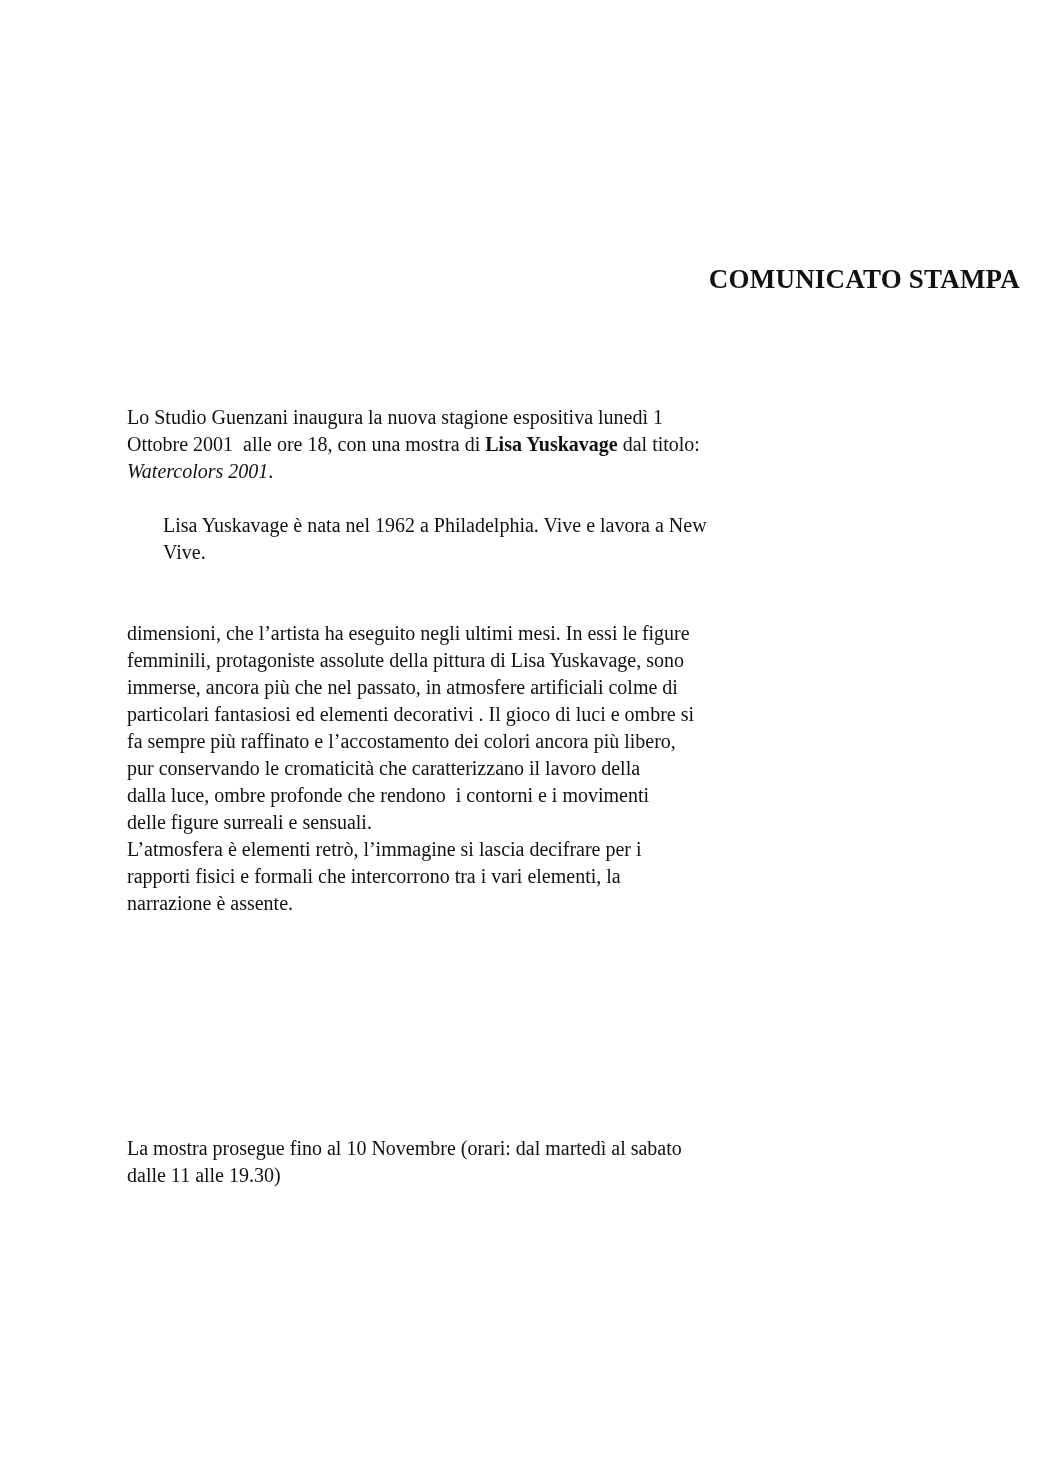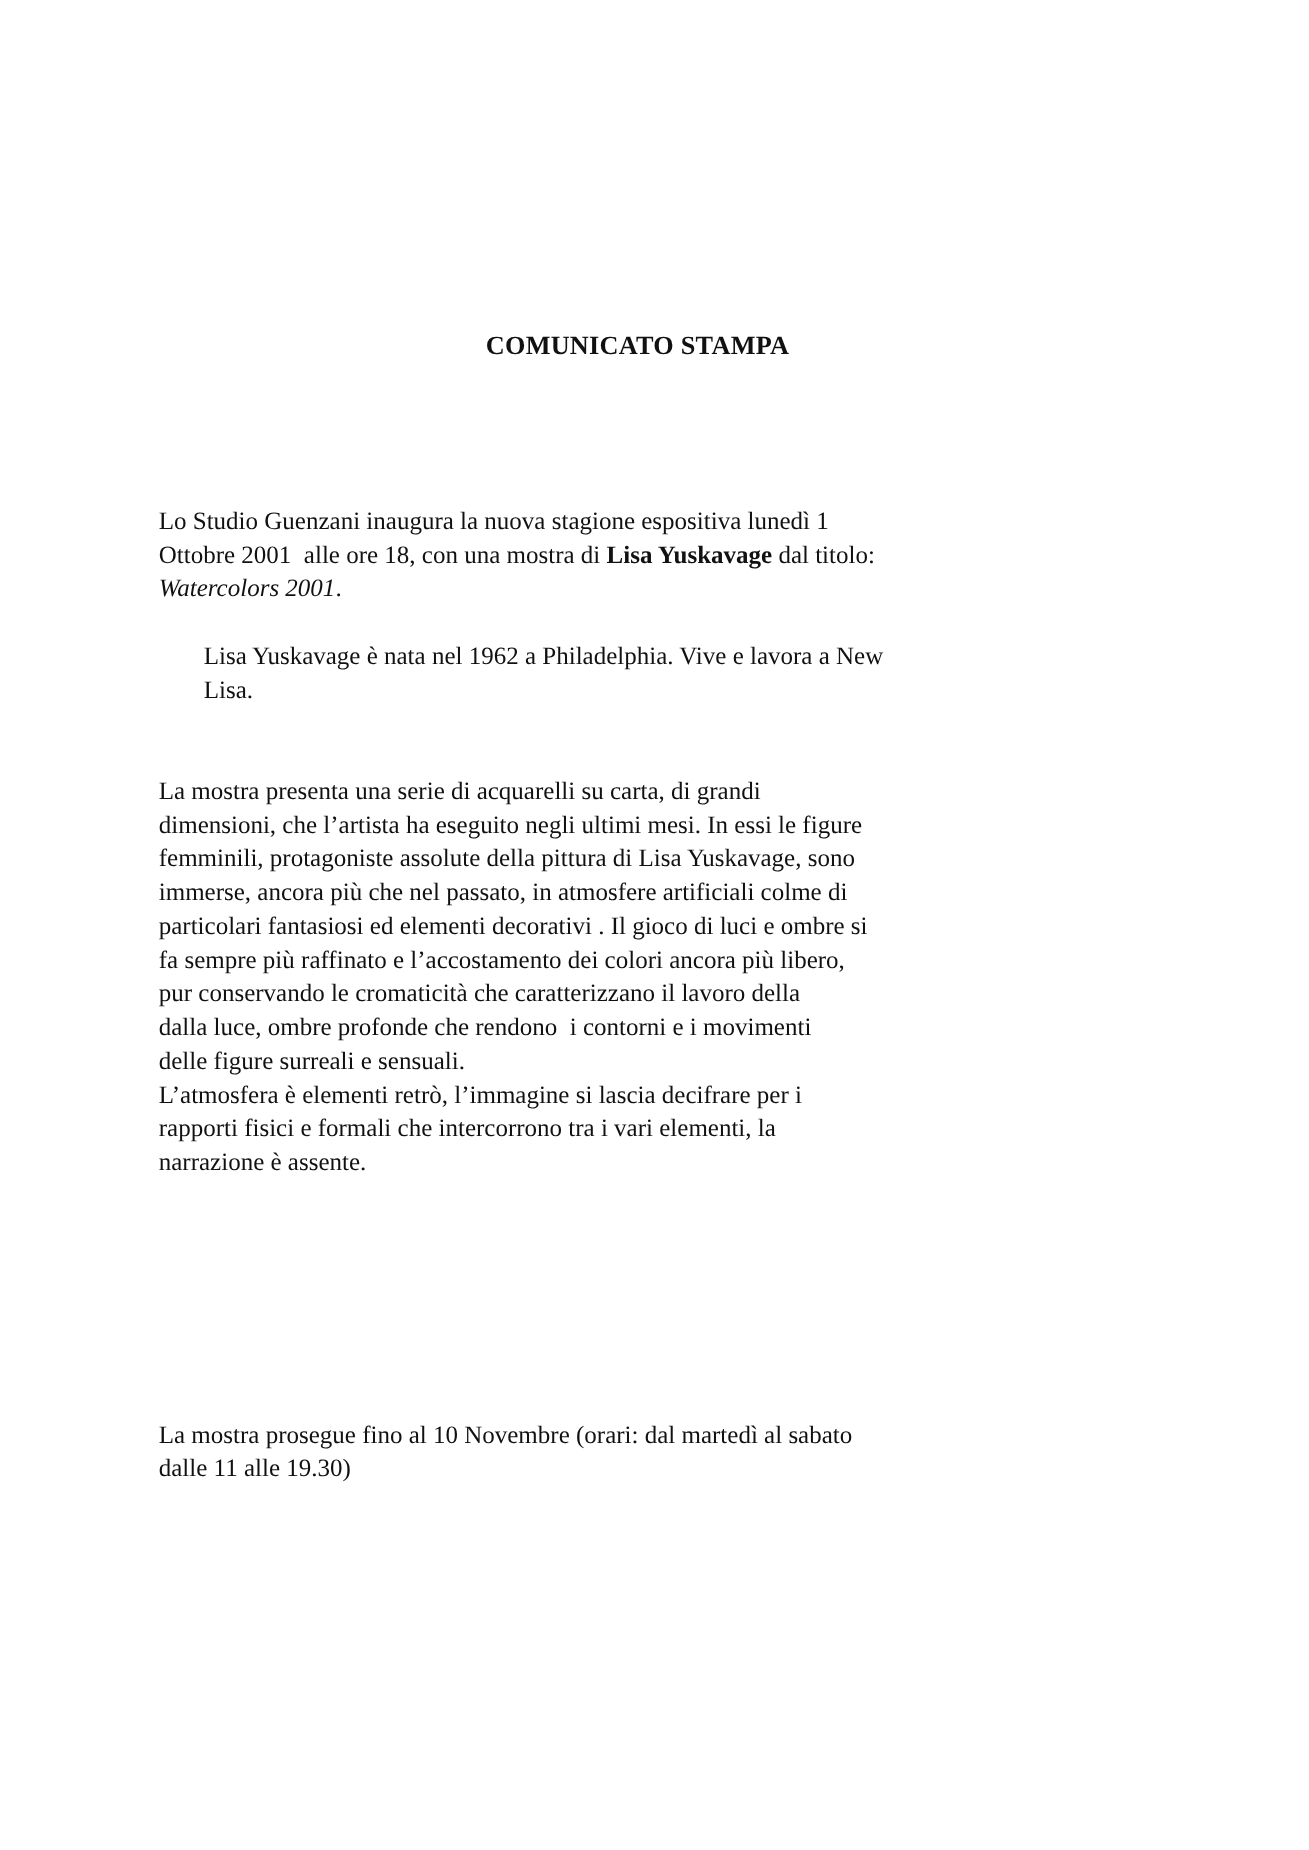--- a/index.html
+++ b/index.html
@@ -19,24 +19,24 @@
       left: 0; top: 0;
       width: 1047px;
       height: 1480px;
       background: #ffffff;
     }
     .title {
       position: absolute;
       top: 264px;
       left: 0;
       width: 1020px;
-      text-align: center;
+      text-align: right;
       font-family: "Liberation Serif", serif;
       font-weight: bold;
-      font-size: 21px;
+      font-size: 27px;
       letter-spacing: 0.2px;
       margin: 0;
     }
     .block {
       position: absolute;
       left: 127px;
       width: 770px;
       font-family: "Liberation Serif", serif;
       font-size: 20px;
       line-height: 27px;
@@ -61,25 +61,24 @@
   <h1 class="title">COMUNICATO STAMPA</h1>
 
   <p class="block" id="p1">
     <span class="line"><span>Lo Studio Guenzani inaugura la nuova stagione espositiva lunedì 1</span></span>
     <span class="line"><span>Ottobre 2001  alle ore 18, con una mostra di </span><b>Lisa Yuskavage</b><span> dal titolo:</span></span>
     <span class="line"><i>Watercolors 2001</i><span>.</span></span>
   </p>
 
   <p class="block" id="p2">
     <span class="line">Lisa Yuskavage è nata nel 1962 a Philadelphia. Vive e lavora a New</span>
-    <span class="line">Lisa.</span>
+    <span class="line">Vive.</span>
   </p>
 
   <p class="block" id="p3">
-    <span class="line">La mostra presenta una serie di acquarelli su carta, di grandi</span>
     <span class="line">dimensioni, che l’artista ha eseguito negli ultimi mesi. In essi le figure</span>
     <span class="line">femminili, protagoniste assolute della pittura di Lisa Yuskavage, sono</span>
     <span class="line">immerse, ancora più che nel passato, in atmosfere artificiali colme di</span>
     <span class="line">particolari fantasiosi ed elementi decorativi . Il gioco di luci e ombre si</span>
     <span class="line">fa sempre più raffinato e l’accostamento dei colori ancora più libero,</span>
     <span class="line">pur conservando le cromaticità che caratterizzano il lavoro della</span>
     <span class="line">dalla luce, ombre profonde che rendono  i contorni e i movimenti</span>
     <span class="line">delle figure surreali e sensuali.</span>
     <span class="line">L’atmosfera è elementi retrò, l’immagine si lascia decifrare per i</span>
     <span class="line">rapporti fisici e formali che intercorrono tra i vari elementi, la</span>

